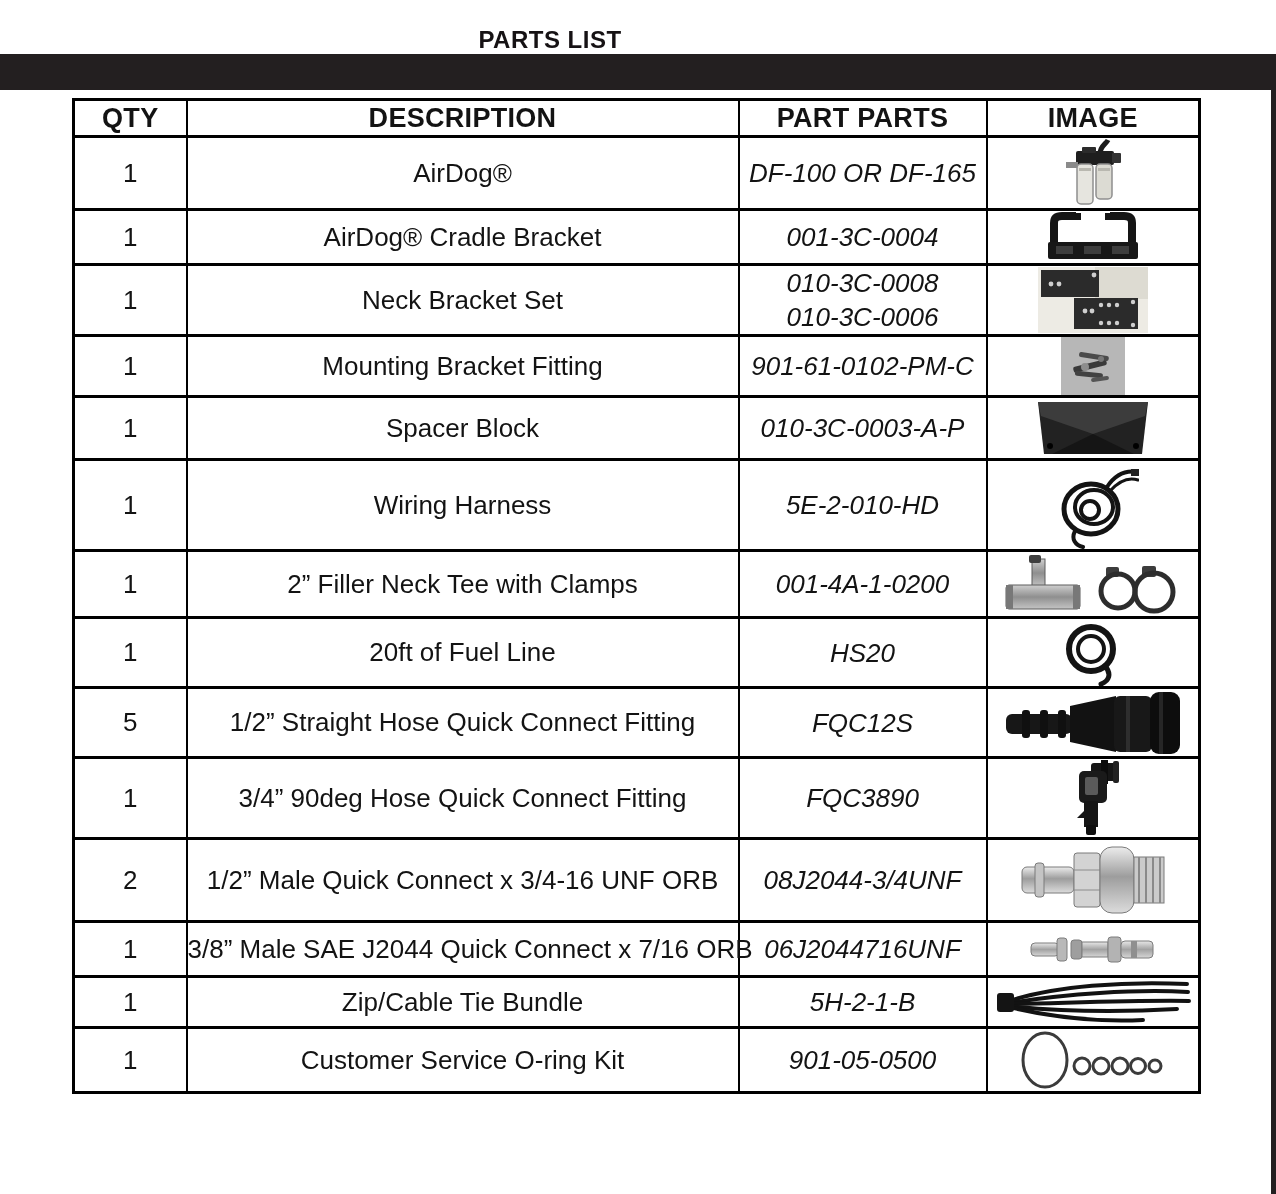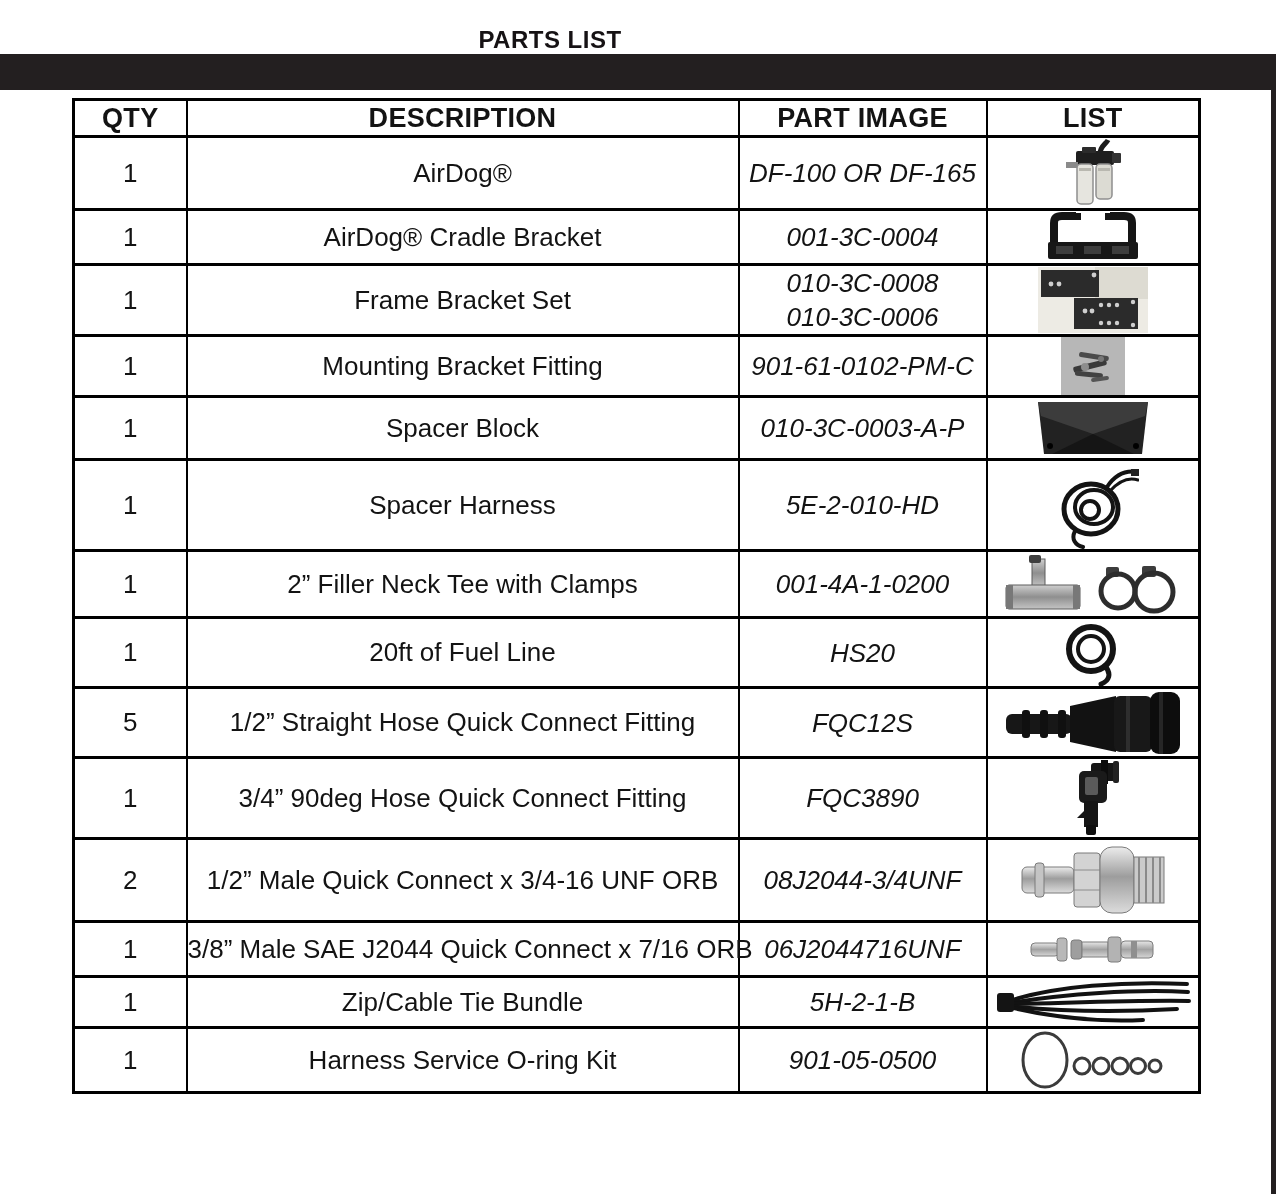--- a/index.html
+++ b/index.html
@@ -43,22 +43,22 @@
     <colgroup>
       <col class="c-qty">
         <col class="c-desc">
         <col class="c-pn">
         <col class="c-img">
     </colgroup>
     <thead>
       <tr>
         <th>QTY</th>
         <th>DESCRIPTION</th>
-        <th>PART IMAGE</th>
-        <th>LIST</th>
+        <th>PART PARTS</th>
+        <th>IMAGE</th>
       </tr>
     </thead>
     <tbody>
         <tr style="height: 72px;">
           <td class="qty">1</td>
           <td class="desc">AirDog®</td>
           <td class="pn">
             <div>DF-100 OR DF-165</div>
           </td>
           <td class="img"><span>
@@ -89,21 +89,21 @@
   <rect x="59" y="2" width="9" height="7" fill="#151515"></rect>
   <rect x="2" y="31" width="90" height="17" rx="2" fill="#171717"></rect>
   <rect x="10" y="35" width="17" height="8" fill="#3d3d3d"></rect>
   <rect x="38" y="35" width="17" height="8" fill="#3d3d3d"></rect>
   <rect x="66" y="35" width="17" height="8" fill="#3d3d3d"></rect>
 </svg>
             </span></td>
         </tr>
         <tr style="height: 70px;">
           <td class="qty">1</td>
-          <td class="desc">Frame Bracket Set</td>
+          <td class="desc">Neck Bracket Set</td>
           <td class="pn">
             <div>010-3C-0008</div>
             <div>010-3C-0006</div>
           </td>
           <td class="img"><span>
               <svg width="110" height="66" viewBox="0 0 110 66">
   <rect x="0" y="0" width="110" height="66" fill="#edebe4"></rect>
   <rect x="57" y="0" width="53" height="32" fill="#dddbd2"></rect>
   <rect x="3" y="3" width="58" height="27" fill="#2b2b2b"></rect>
   <circle cx="13" cy="17" r="2.4" fill="#cfcfcf"></circle>
@@ -152,21 +152,21 @@
   <path d="M6 4 H116 L110 56 H12 Z" fill="#222222"></path>
   <path d="M6 4 H116 L113 18 L61 36 L9 18 Z" fill="#3c3c3c"></path>
   <path d="M20 56 L61 36 L102 56 Z" fill="#151515"></path>
   <circle cx="18" cy="48" r="3" fill="#000000"></circle>
   <circle cx="104" cy="48" r="3" fill="#000000"></circle>
 </svg>
             </span></td>
         </tr>
         <tr style="height: 70px;">
           <td class="qty">1</td>
-          <td class="desc">Spacer Harness</td>
+          <td class="desc">Wiring Harness</td>
           <td class="pn">
             <div>5E-2-010-HD</div>
           </td>
           <td class="img"><span>
               <svg width="92" height="88" viewBox="0 0 92 88">
   <g fill="none" stroke="#131313" stroke-linecap="round">
     <ellipse cx="44" cy="48" rx="27" ry="25" stroke-width="5"></ellipse>
     <ellipse cx="47" cy="46" rx="19" ry="17" stroke-width="4"></ellipse>
     <circle cx="43" cy="49" r="9" stroke-width="4"></circle>
     <path d="M60 26 C68 14 78 9 90 11" stroke-width="4"></path>
@@ -327,21 +327,21 @@
     <path d="M14 26 C70 25 145 22 194 23" stroke-width="4"></path>
     <path d="M14 28 C70 34 130 34 182 31" stroke-width="4"></path>
     <path d="M14 29 C60 40 105 44 148 42" stroke-width="4"></path>
   </g>
   <rect x="2" y="15" width="17" height="19" rx="3" fill="#141414"></rect>
 </svg>
             </span></td>
         </tr>
         <tr style="height: 58px;">
           <td class="qty">1</td>
-          <td class="desc">Harness Service O-ring Kit</td>
+          <td class="desc">Customer Service O-ring Kit</td>
           <td class="pn">
             <div>901-05-0500</div>
           </td>
           <td class="img"><span>
               <svg width="150" height="62" viewBox="0 0 150 62">
   <ellipse cx="27" cy="31" rx="22" ry="27" fill="none" stroke="#3b3b3b" stroke-width="3"></ellipse>
   <circle cx="64" cy="37" r="8" fill="none" stroke="#3b3b3b" stroke-width="3"></circle>
   <circle cx="83" cy="37" r="8" fill="none" stroke="#3b3b3b" stroke-width="3"></circle>
   <circle cx="102" cy="37" r="8" fill="none" stroke="#3b3b3b" stroke-width="3"></circle>
   <circle cx="120" cy="37" r="7.5" fill="none" stroke="#3b3b3b" stroke-width="3"></circle>

